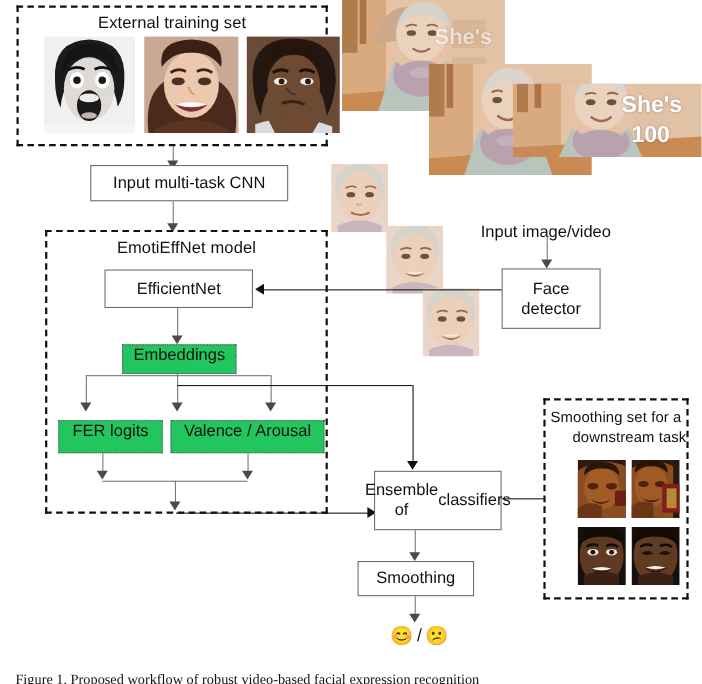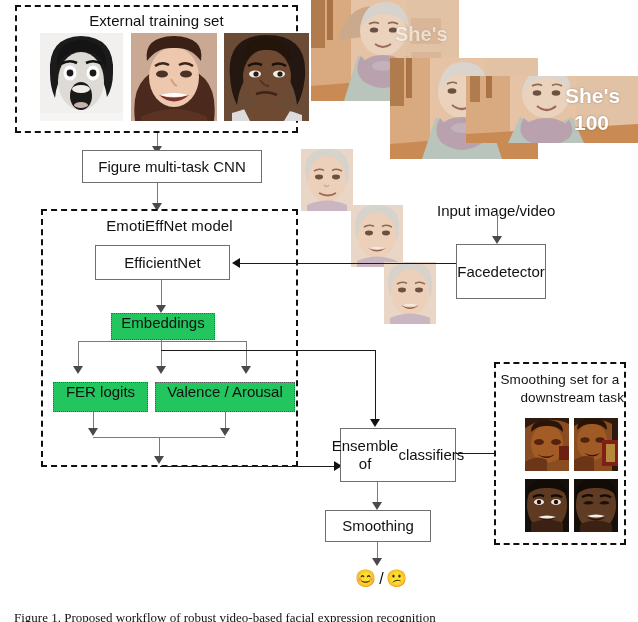--- a/index.html
+++ b/index.html
@@ -273,21 +273,21 @@
       <path d="M32 61 q11 -4 21 1" stroke="#3e2418" stroke-width="2.6" fill="none"></path>
       <path d="M8 80 q34 -12 70 2 l0 6 l-70 0 Z" fill="#dcdcdc"></path>
       <path d="M20 76 q23 -10 46 2 l-6 10 l-34 0 Z" fill="#6e4a33"></path>
     </svg>
   </div>
 
   <div class="vline" style="left:157px; top:133px; height:14px;"></div>
   <div class="arrow-down" style="left:152px; top:146px;"></div>
 
   <div class="box" style="left:82px; top:150px; width:180px; height:33px;">
-    <span>Figure multi-task CNN</span>
+    <span>Input multi-task CNN</span>
   </div>
 
   <div class="vline" style="left:157px; top:183px; height:22px;"></div>
   <div class="arrow-down" style="left:152px; top:203px;"></div>
 
   <div class="dashed-group" style="left:41px; top:209px; width:257px; height:258px;">
     <div class="group-title" style="top:6px;">EmotiEffNet model</div>
   </div>
 
   <div class="box" style="left:95px; top:245px; width:135px; height:35px;">
@@ -375,21 +375,21 @@
       <path d="M17 43 q9 8 18 0 q-9 5 -18 0 Z" fill="#9c5f55"></path>
       <path d="M18 43 q8 -2 16 0 q-8 2 -16 0 Z" fill="#f4ece4"></path>
       <path d="M6 56 q20 -9 40 0 l0 6 l-40 0 Z" fill="#c9b6c0"></path>
     </svg>
   </div>
 
   <div class="plain-label" style="left:437px; top:202px;">Input image/video</div>
   <div class="vline" style="left:497px; top:214px; height:24px;"></div>
   <div class="arrow-down" style="left:492px; top:236px;"></div>
 
-  <div class="box" style="left:456px; top:244px; width:90px; height:55px; flex-direction:row;">
+  <div class="box" style="left:456px; top:244px; width:90px; height:55px; flex-direction:column;">
     <span>Face</span>
     <span>detector</span>
   </div>
 
   <div class="hline-dark" style="left:240px; top:263px; width:216px;"></div>
   <div class="arrow-left-dark" style="left:232px; top:258px;"></div>
 
   <div class="dashed-group" style="left:494px; top:362px; width:132px; height:183px;">
     <div class="group-title" style="top:8px; font-size:13.5px;">Smoothing set for a</div>
     <div class="group-title" style="top:26px; font-size:13.5px;text-align:right;">downstream task</div>

